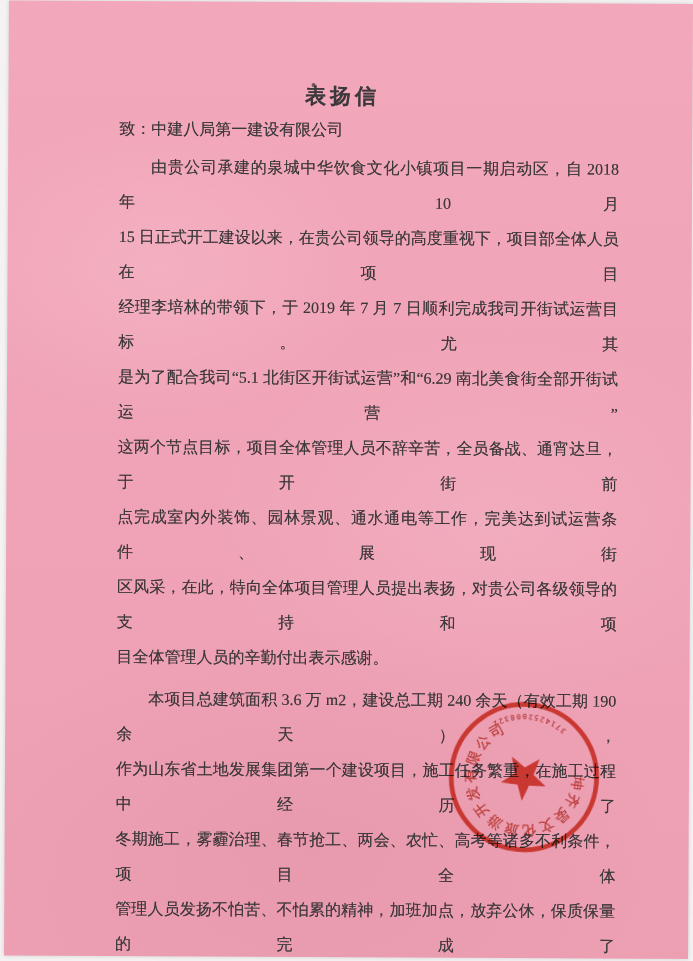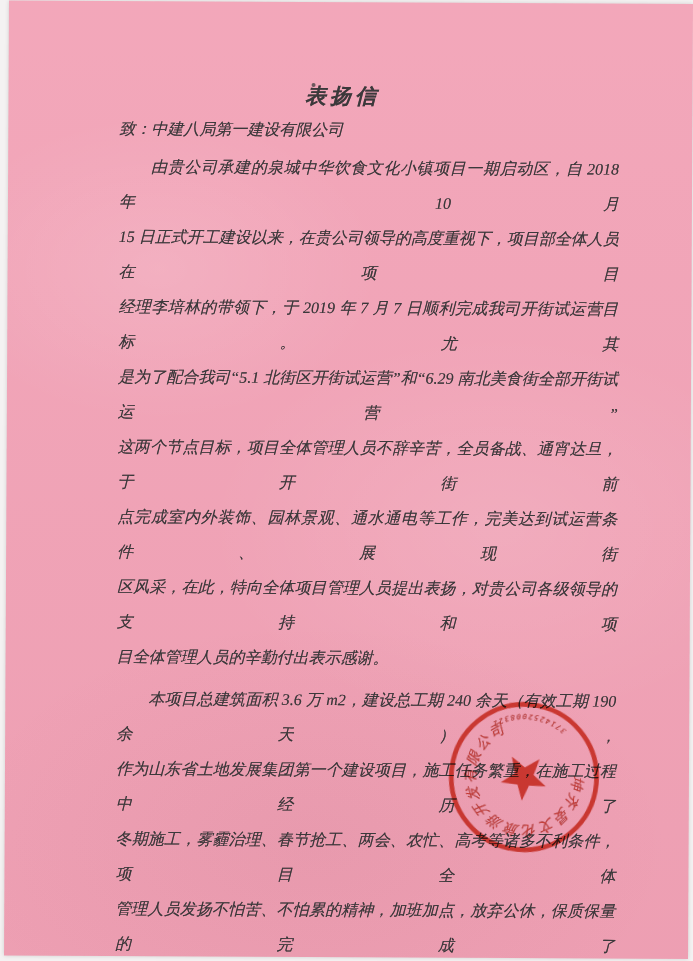--- a/index.html
+++ b/index.html
@@ -1,21 +1,21 @@
 <!DOCTYPE html>
 <html><head>
 <meta charset="utf-8">
 <style>
   html,body{margin:0;padding:0;}
   body{
     width:693px;height:961px;overflow:hidden;
     background:#fdfdfd;
     font-family:"Liberation Serif","DejaVu Serif",serif;
   }
-  .scan{position:relative;width:693px;height:961px;background:#f4f2f2;font-style:italic;}
+  .scan{position:relative;width:693px;height:961px;background:#f4f2f2;}
   .paper{
     position:absolute;left:9px;top:4px;right:0;bottom:2px;
     background:#f2a2b6;
     background-image:
       radial-gradient(ellipse 320px 220px at 22% 28%, rgba(255,255,255,.12), rgba(255,255,255,0) 70%),
       radial-gradient(ellipse 420px 280px at 72% 55%, rgba(255,255,255,.10), rgba(255,255,255,0) 70%),
       radial-gradient(ellipse 520px 320px at 45% 88%, rgba(120,40,60,.05), rgba(120,40,60,0) 70%),
       linear-gradient(180deg, rgba(255,255,255,.06), rgba(0,0,0,.02));
     transform:rotate(.3deg);
     transform-origin:top right;

